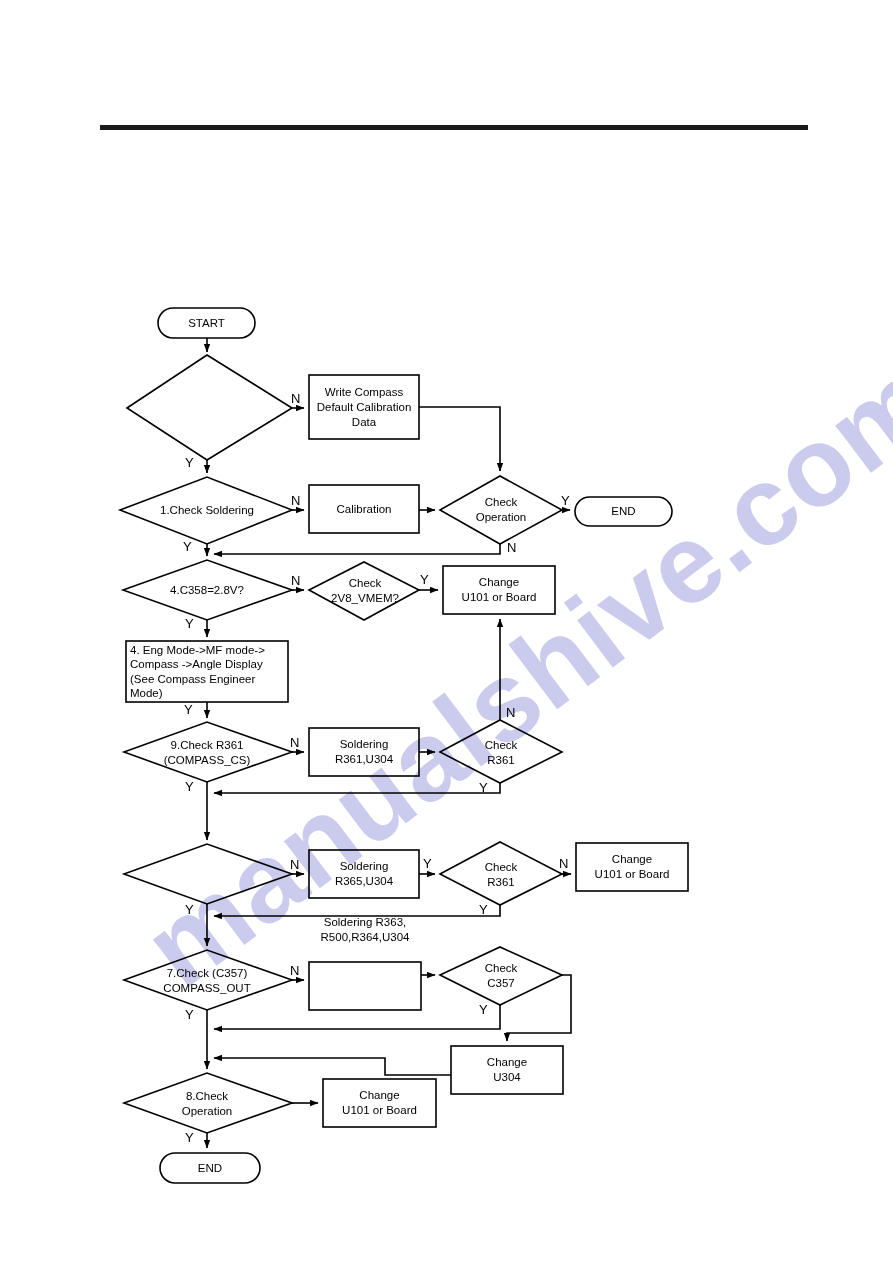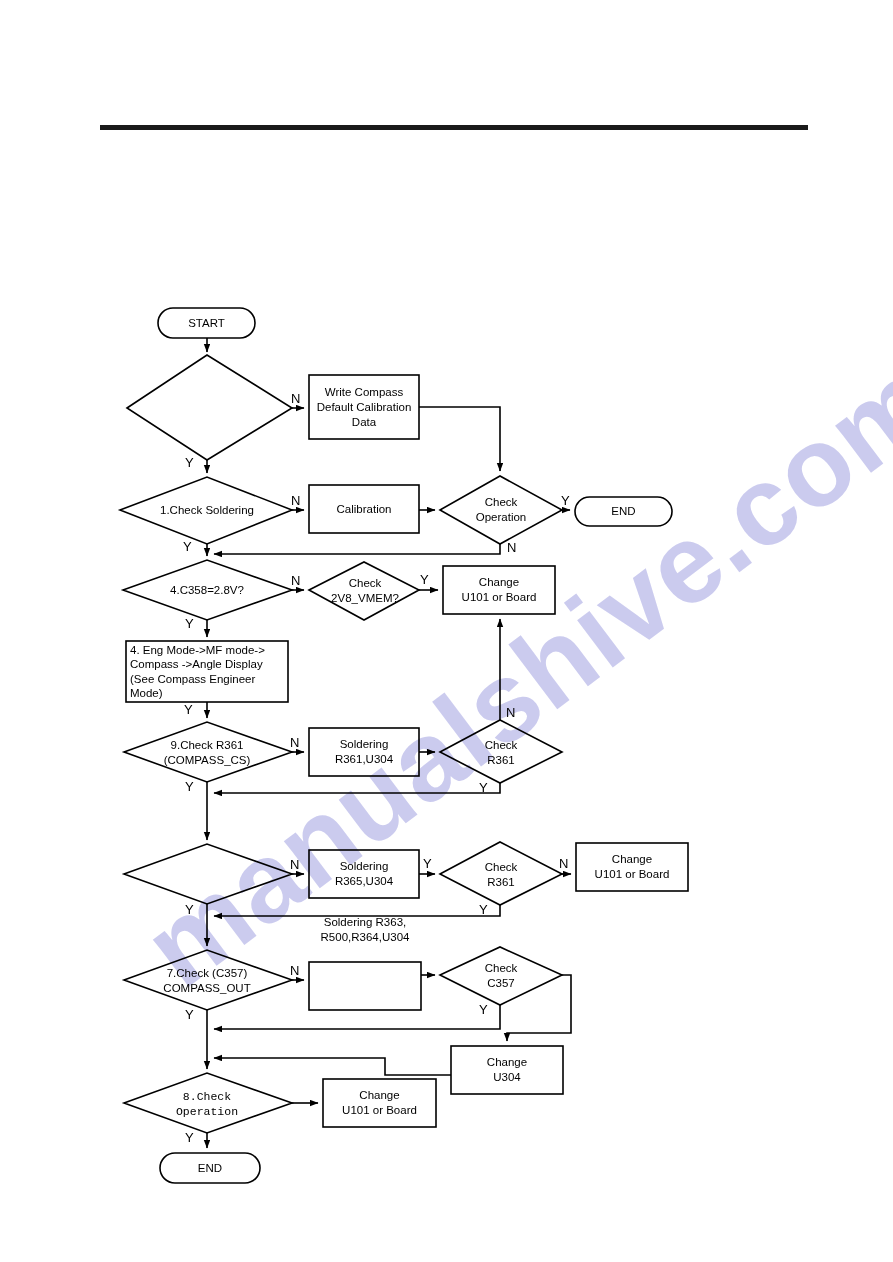--- a/index.html
+++ b/index.html
@@ -238,21 +238,21 @@
   <div class="shape-text" style="left:576px;top:843px;width:112px;height:48px;">Change
 U101 or Board</div>
   <div class="shape-text" style="left:132px;top:965px;width:150px;height:32px;">7.Check (C357)
 COMPASS_OUT</div>
   <div class="shape-text" style="left:309px;top:906px;width:112px;height:48px;">Soldering R363,
 R500,R364,U304</div>
   <div class="shape-text" style="left:458px;top:960px;width:86px;height:32px;">Check
 C357</div>
   <div class="shape-text" style="left:451px;top:1046px;width:112px;height:48px;">Change
 U304</div>
-  <div class="shape-text" style="left:145px;top:1088px;width:124px;height:32px;font-family:Liberation Mono, monospace;">8.Check
+  <div class="shape-text" style="left:145px;top:1088px;width:124px;height:32px;">8.Check
 Operation</div>
   <div class="shape-text" style="left:323px;top:1079px;width:113px;height:48px;">Change
 U101 or Board</div>
   <div class="shape-text" style="left:160px;top:1153px;width:100px;height:30px;">END</div>
 
   <div class="edge-label" style="left:291px;top:392px;">N</div>
   <div class="edge-label" style="left:185px;top:456px;">Y</div>
   <div class="edge-label" style="left:291px;top:494px;">N</div>
   <div class="edge-label" style="left:183px;top:540px;">Y</div>
   <div class="edge-label" style="left:561px;top:494px;">Y</div>

